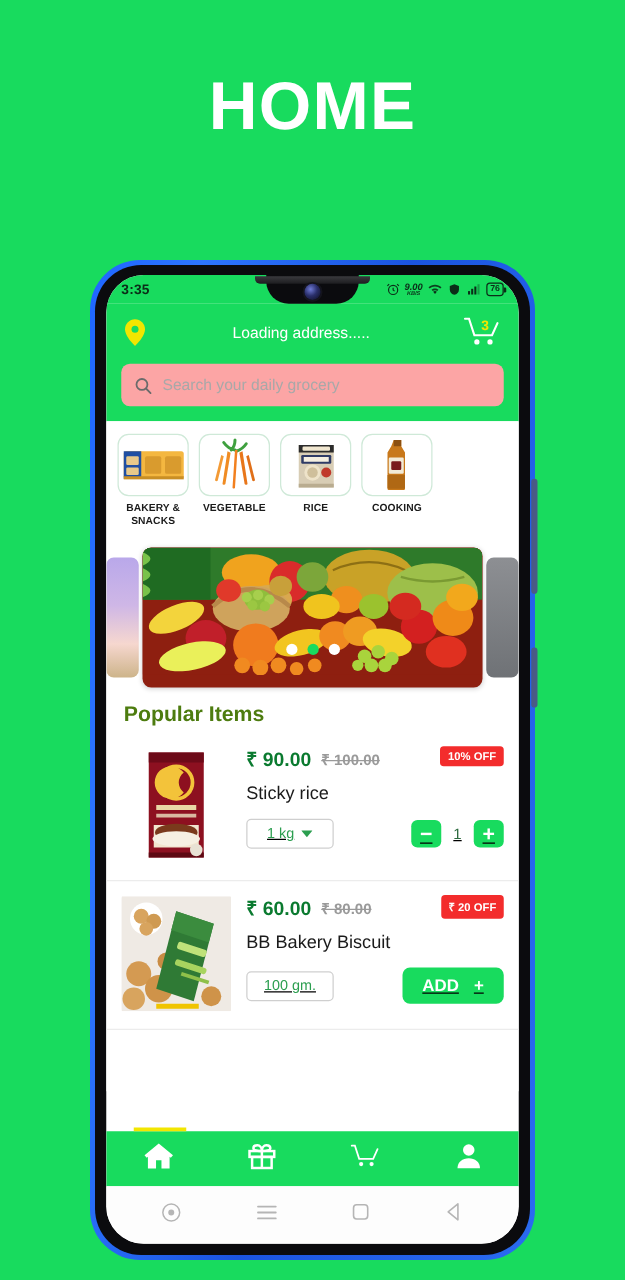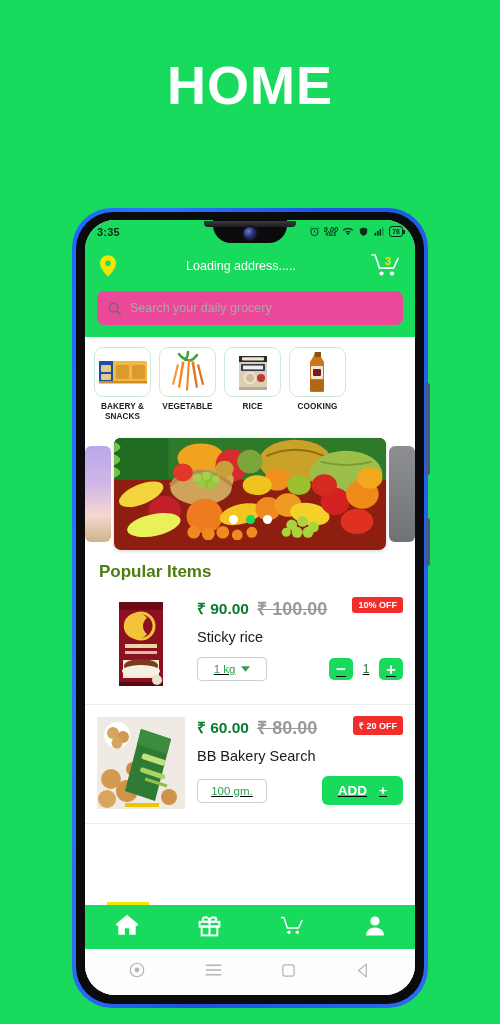--- a/index.html
+++ b/index.html
@@ -111,21 +111,21 @@
     font-size: 12.5px; padding-right: 6px;
   }
   .cart-wrap { position: relative; width: 34px; height: 30px; }
   .cart-badge {
     position: absolute; left: 16px; top: 4px;
     font-size: 11px; font-weight: bold; color: #f2e600;
   }
 
   .search-bar {
     margin-top: 8px;
-    background: #ec4899; border-radius: 7px;
+    background: #fca5a5; border-radius: 7px;
     height: 34px; display: flex; align-items: center;
     padding: 0 10px; gap: 8px;
   }
   .search-bar input {
     border: none; outline: none; flex: 1;
     font-family: "Liberation Sans", sans-serif;
     font-size: 12.5px; color: #3b3b3b;
     background: transparent;
   }
   .search-bar input::placeholder { color: #a8a8a8; }
@@ -185,21 +185,21 @@
   .prod-img {
     width: 88px; height: 96px; flex: 0 0 88px;
     border-radius: 4px; overflow: hidden;
     display: flex; align-items: center; justify-content: center;
     background: #ffffff;
   }
   .prod-info { flex: 1; padding-left: 12px; position: relative; }
   .price-row { display: flex; align-items: center; gap: 8px; }
   .price-now { font-size: 15.5px; font-weight: bold; color: #0a7a2f; }
   .price-old {
-    font-size: 18px; color: #9a9a9a; text-decoration: line-through;
+    font-size: 12px; color: #9a9a9a; text-decoration: line-through;
     font-weight: bold;
   }
   .off-badge {
     position: absolute; right: 0; top: 1px;
     background: #f32c2c; color: #fff;
     font-size: 9px; font-weight: bold;
     padding: 3px 6px; border-radius: 3px;
     white-space: nowrap;
   }
   .prod-name {
@@ -522,21 +522,21 @@
               <path d="M48 62l22 7" stroke="#8fc04a" stroke-width="3"></path>
               <rect x="28" y="86" width="34" height="4" fill="#f0c400"></rect>
             </svg>
           </div>
           <div class="prod-info">
             <div class="price-row">
               <span class="price-now">₹ 60.00</span>
               <span class="price-old">₹ 80.00</span>
             </div>
             <div class="off-badge">₹ 20 OFF</div>
-            <div class="prod-name">BB Bakery Search</div>
+            <div class="prod-name">BB Bakery Biscuit</div>
             <div class="ctl-row">
               <div class="weight-sel">
                 <span>100 gm.</span>
               </div>
               <div class="add-btn">
                 <span>ADD</span>
                 <span>+</span>
               </div>
             </div>
           </div>

